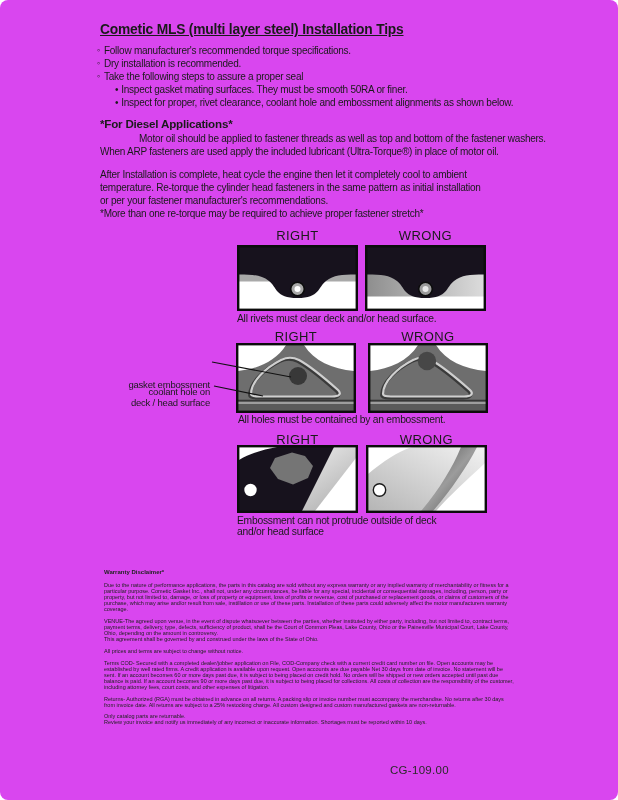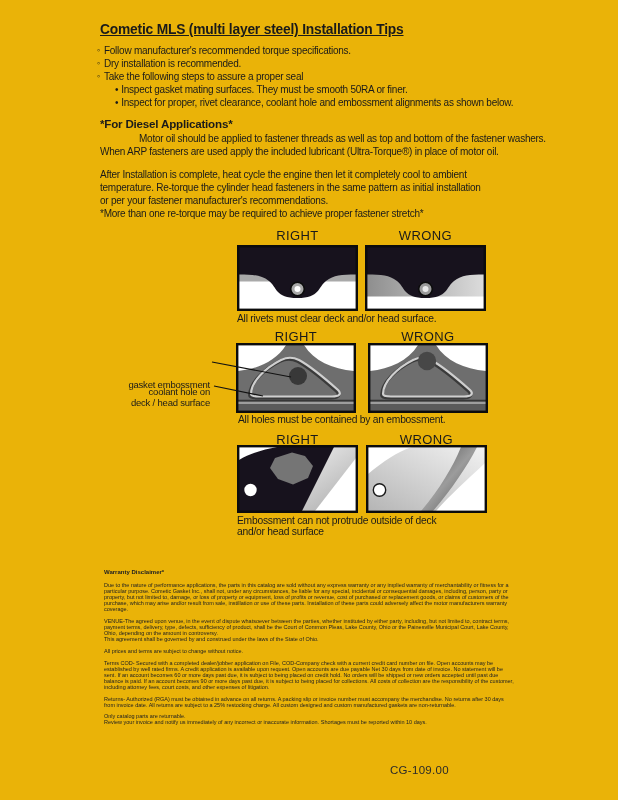--- a/index.html
+++ b/index.html
@@ -1,17 +1,17 @@
 <!DOCTYPE html>
 <html><head>
 <meta charset="utf-8">
 <style>
   html,body{margin:0;padding:0;background:#fff;}
-  .page{position:relative;width:618px;height:800px;background:#eab308;overflow:hidden;
-        font-family:"Liberation Sans",sans-serif;color:#1a1a1a;}
+  .page{position:relative;width:618px;height:800px;background:#d946ef;overflow:hidden;
+        font-family:"Liberation Sans",sans-serif;color:#1a1a1a;border-radius:8px;}
   .abs{position:absolute;}
   .nowrap{white-space:nowrap;}
   .title{font-size:13.8px;font-weight:bold;text-decoration:underline;letter-spacing:-0.2px;}
   .body-line{font-size:10px;letter-spacing:-0.25px;}
   .bullet{font-size:10px;letter-spacing:-0.25px;}
   .bullet::before{content:"◦";font-size:9px;margin-right:4px;position:relative;top:-1px;}
   .subbullet{font-size:10px;letter-spacing:-0.25px;}
   .subbullet::before{content:"•";font-size:10px;margin-right:3px;}
   .sec-head{font-size:11.6px;font-weight:bold;letter-spacing:-0.2px;}
   .rw-label{font-size:13px;letter-spacing:0.4px;text-align:center;}

